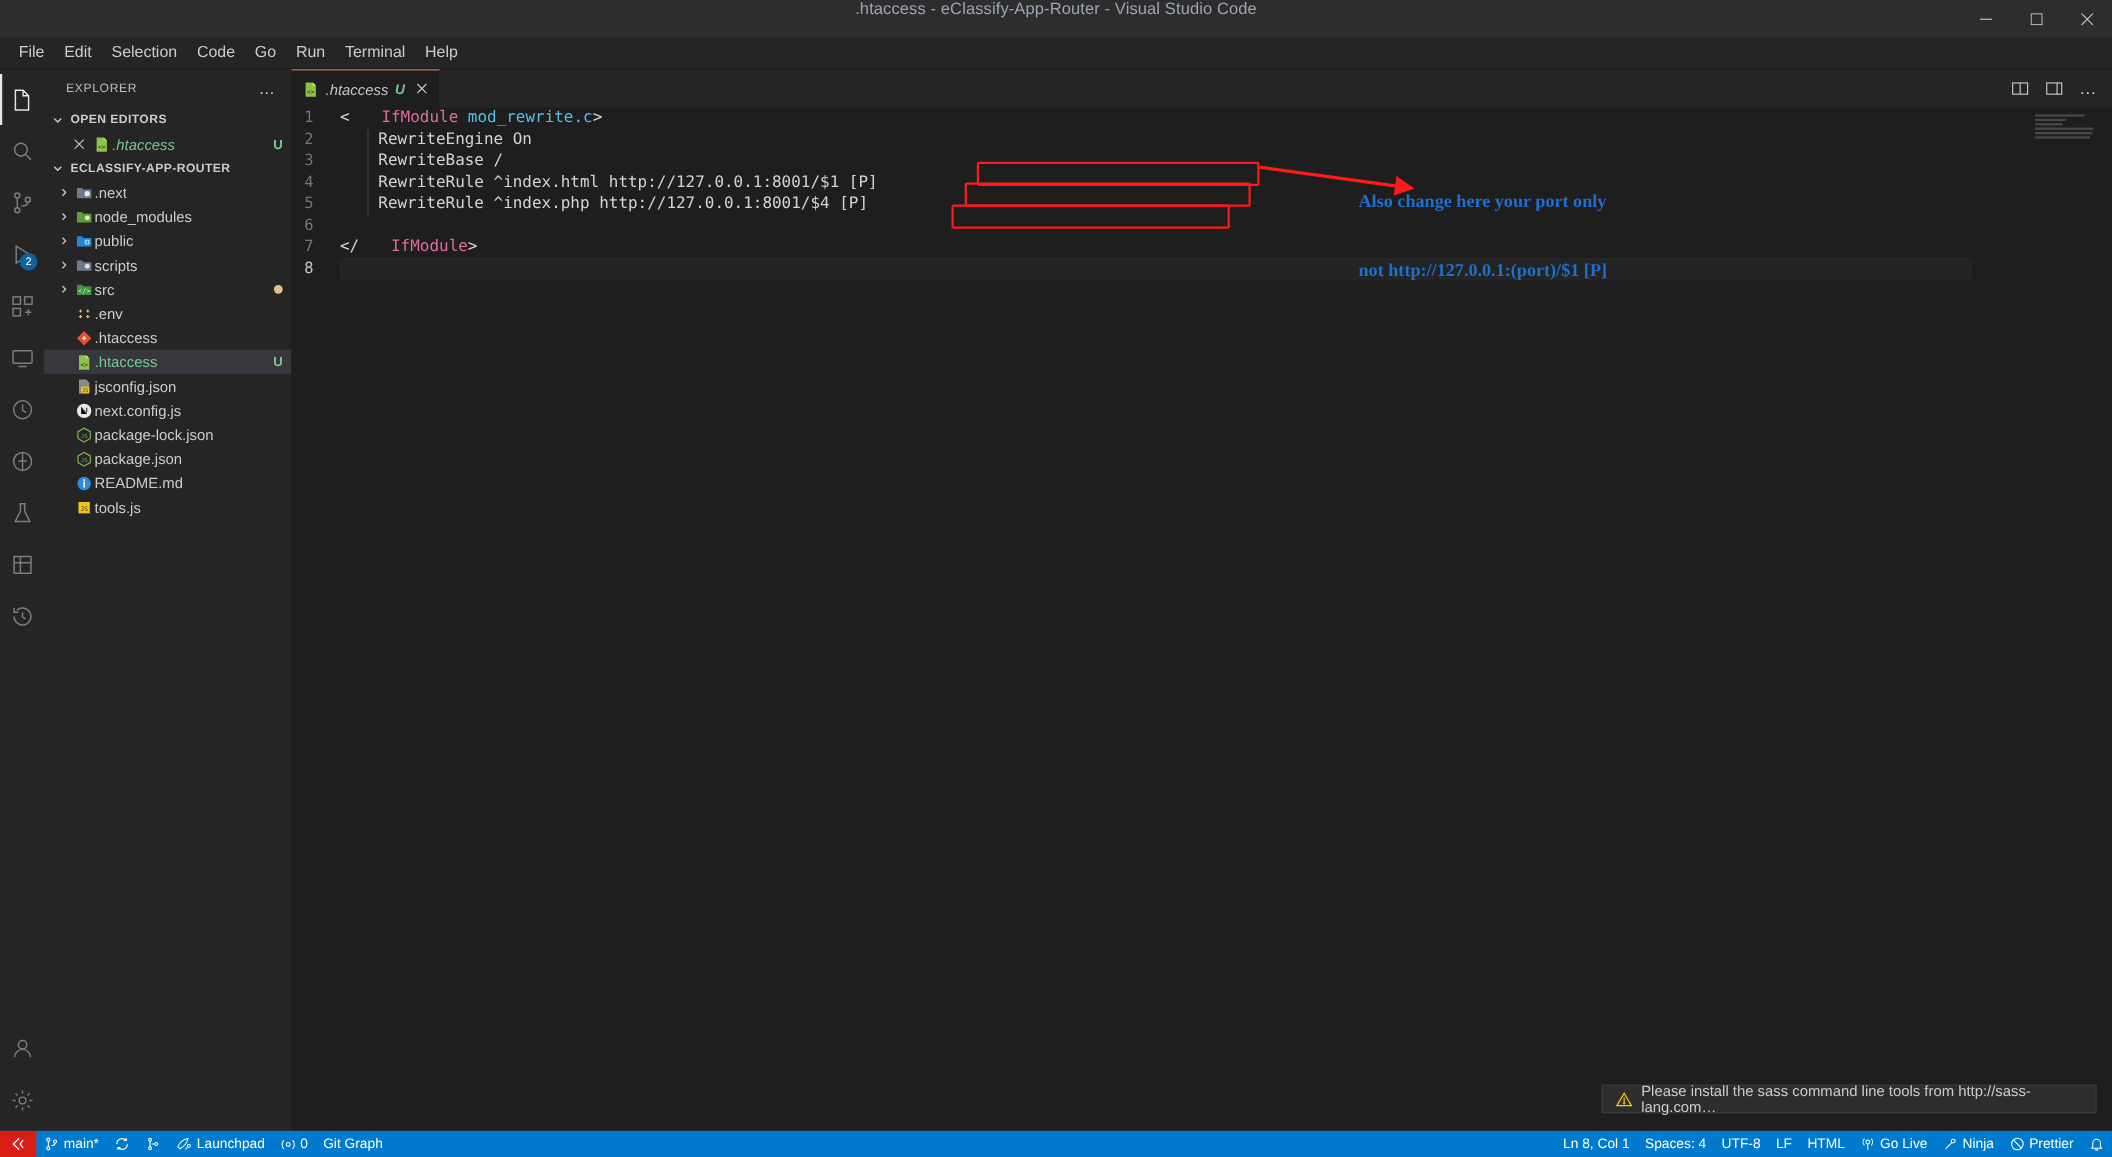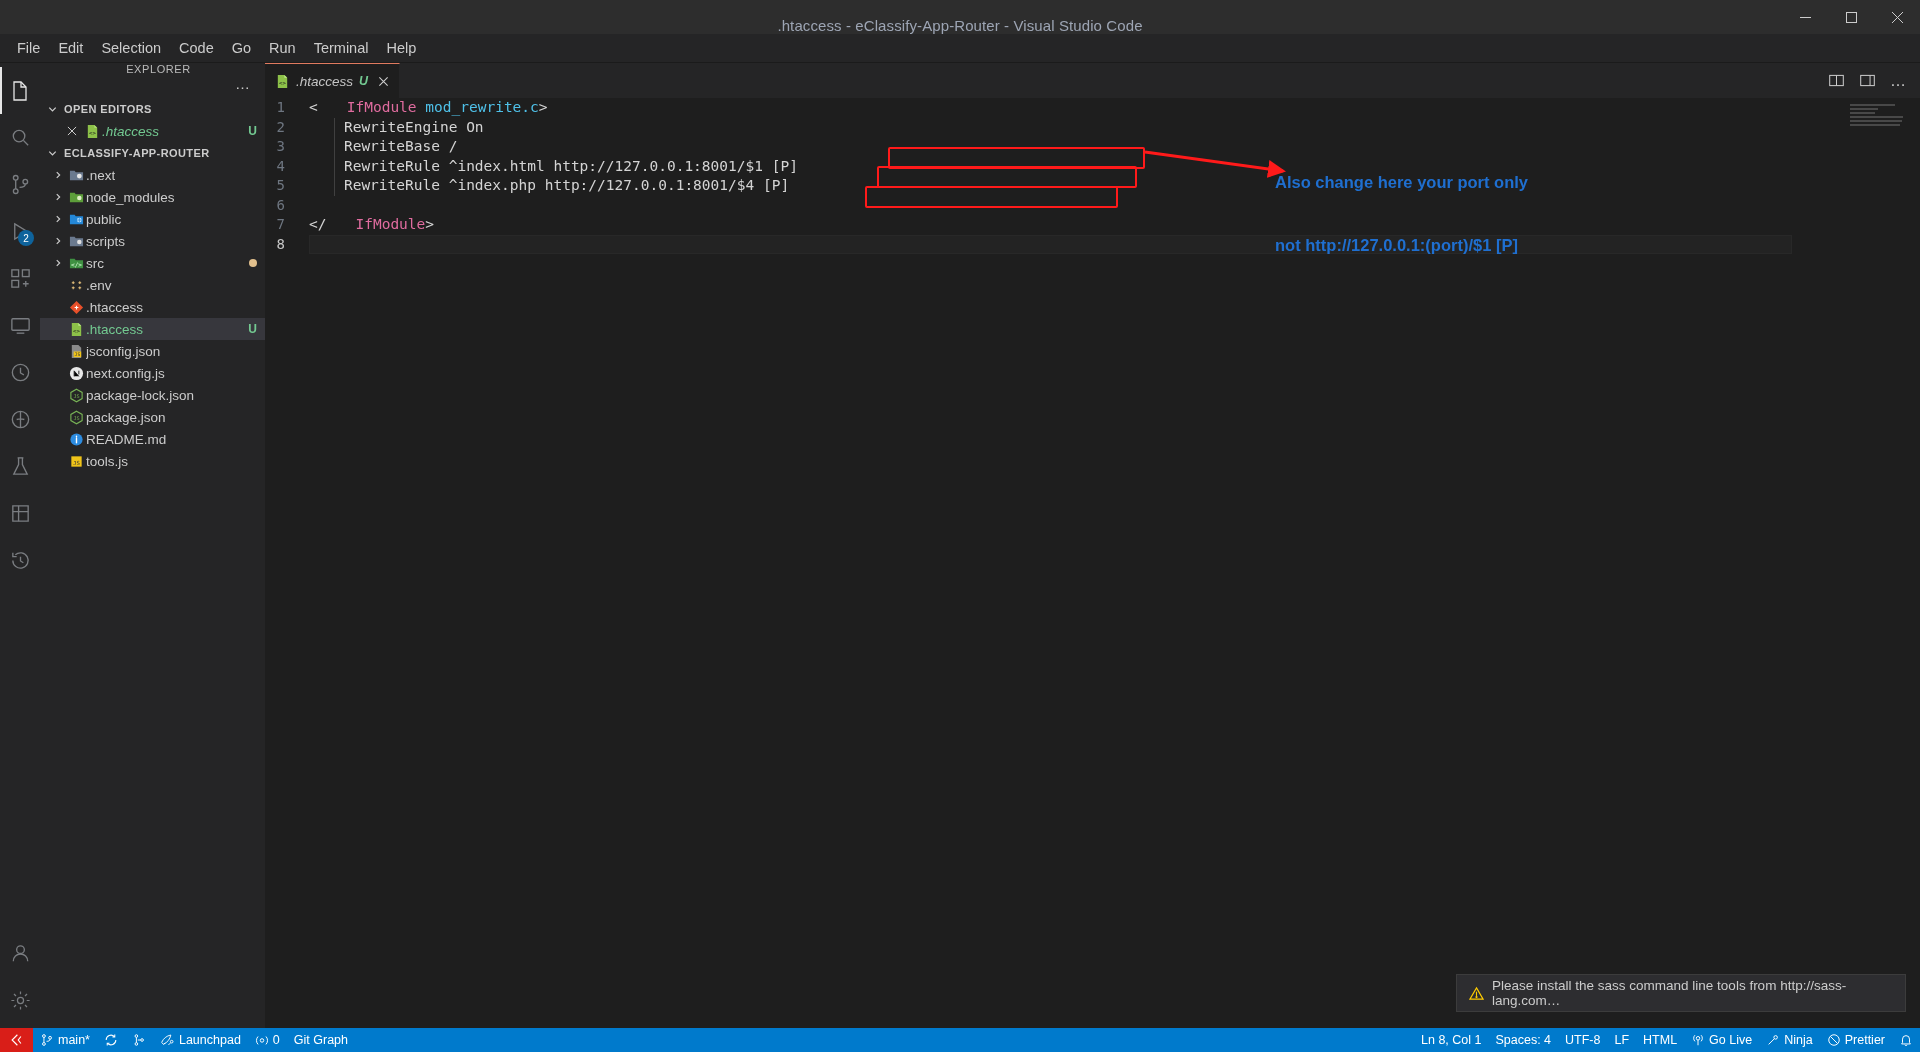--- a/index.html
+++ b/index.html
@@ -8,21 +8,21 @@
     background:#1e1e1e;
     font-family:"Liberation Sans", sans-serif;
     color:#cccccc;
     font-size:15px;
     -webkit-font-smoothing:antialiased;
   }
   .app { width:1920px; height:1052px; display:flex; flex-direction:column; position:relative; }
 
   
   .titlebar {
-    height:34px; background:#2d2d2d; display:flex; align-items:flex-end;
+    height:34px; background:#2d2d2d; display:flex; align-items:flex-start;
     justify-content:center; position:relative; flex:none;
   }
   .titlebar-text { font-size:15px; color:#9da5b4; letter-spacing:.1px; }
   .win-ctrls { position:absolute; right:0; top:0; height:34px; display:flex; }
   .win-btn {
     width:46px; height:34px; display:flex; align-items:center; justify-content:center;
     color:#cccccc; font-size:13px;
   }
   .win-btn svg { display:block; }
 
@@ -54,21 +54,21 @@
     background:#0e639c; color:#fff; border-radius:8px; font-size:10px;
     display:flex; align-items:center; justify-content:center; padding:0 4px;
     font-family:"Liberation Sans", sans-serif;
   }
   .act-bottom { margin-top:auto; padding-bottom:4px; }
 
   
   .sidebar { width:225px; background:#252526; display:flex; flex-direction:column; flex:none; }
   .sb-head {
     height:35px; display:flex; align-items:center; padding:0 8px 0 20px;
-    font-size:11px; letter-spacing:.6px; color:#bbbbbb; text-transform:uppercase;flex-direction:column;
+    font-size:11px; letter-spacing:.6px; color:#bbbbbb; text-transform:uppercase;
   }
   .sb-head .dots { margin-left:auto; color:#cccccc; font-size:15px; letter-spacing:1px; padding-right:6px;}
   .section-head {
     height:22px; display:flex; align-items:center; gap:4px; padding-left:4px;
     font-size:11px; font-weight:bold; letter-spacing:.4px; color:#cccccc;
   }
   .twisty { width:16px; display:flex; align-items:center; justify-content:center; color:#cccccc; }
   .twisty svg { display:block; }
   .row {
     height:22px; display:flex; align-items:center; font-size:13.5px; color:#cccccc;
@@ -127,21 +127,21 @@
     position:absolute; color:#1f6fd0; font-weight:bold; font-size:16.5px;
     line-height:21px; font-family:"Liberation Sans", sans-serif; white-space:pre;
   }
   .minimap {
     position:absolute; right:14px; top:6px; width:56px; height:16px; opacity:.55;
   }
   .minimap div { height:2px; margin-bottom:2px; background:#6b6b6b; }
 
   
   .toast {
-    position:absolute; right:14px; bottom:40px; width:450px; height:38px;
+    position:absolute; right:14px; bottom:40px; width:450px; height:26px;
     background:#2d2d30; border:1px solid #3c3c3c; display:flex; align-items:center;
     gap:8px; padding:0 12px; font-size:13.5px; color:#cccccc; z-index:30;
   }
   .toast .warn { color:#ffcc00; font-size:15px; }
 
   
   .statusbar {
     height:24px; background:#007acc; display:flex; align-items:center; flex:none;
     color:#ffffff; font-size:12.5px; position:relative; z-index:40;
   }
@@ -598,21 +598,21 @@
 
         <svg style="position:absolute; left:870px; top:40px; width:160px; height:65px; overflow:visible;">
           <defs>
             <marker id="arrowhead" markerWidth="6" markerHeight="6" refX="5" refY="3" orient="auto">
               <path d="M0,0 L6,3 L0,6 z" fill="#ff1a1a"></path>
             </marker>
           </defs>
           <path d="M148,14 L10,33" stroke="#ff1a1a" stroke-width="3" fill="none" marker-end="url(#arrowhead)" transform="scale(-1,1) translate(-158,0)"></path>
         </svg>
 
-        <div class="annot" style="left:1010px; top:32px;">
+        <div class="annot" style="left:970px; top:32px;font-family:Liberation Serif, serif;">
           <div>Also change here your port only</div>
           <div>not http://127.0.0.1:(port)/$1 [P]</div>
         </div>
 
       </div>
     </div>
   </div>
 
   <div class="toast">
     <span class="warn">

